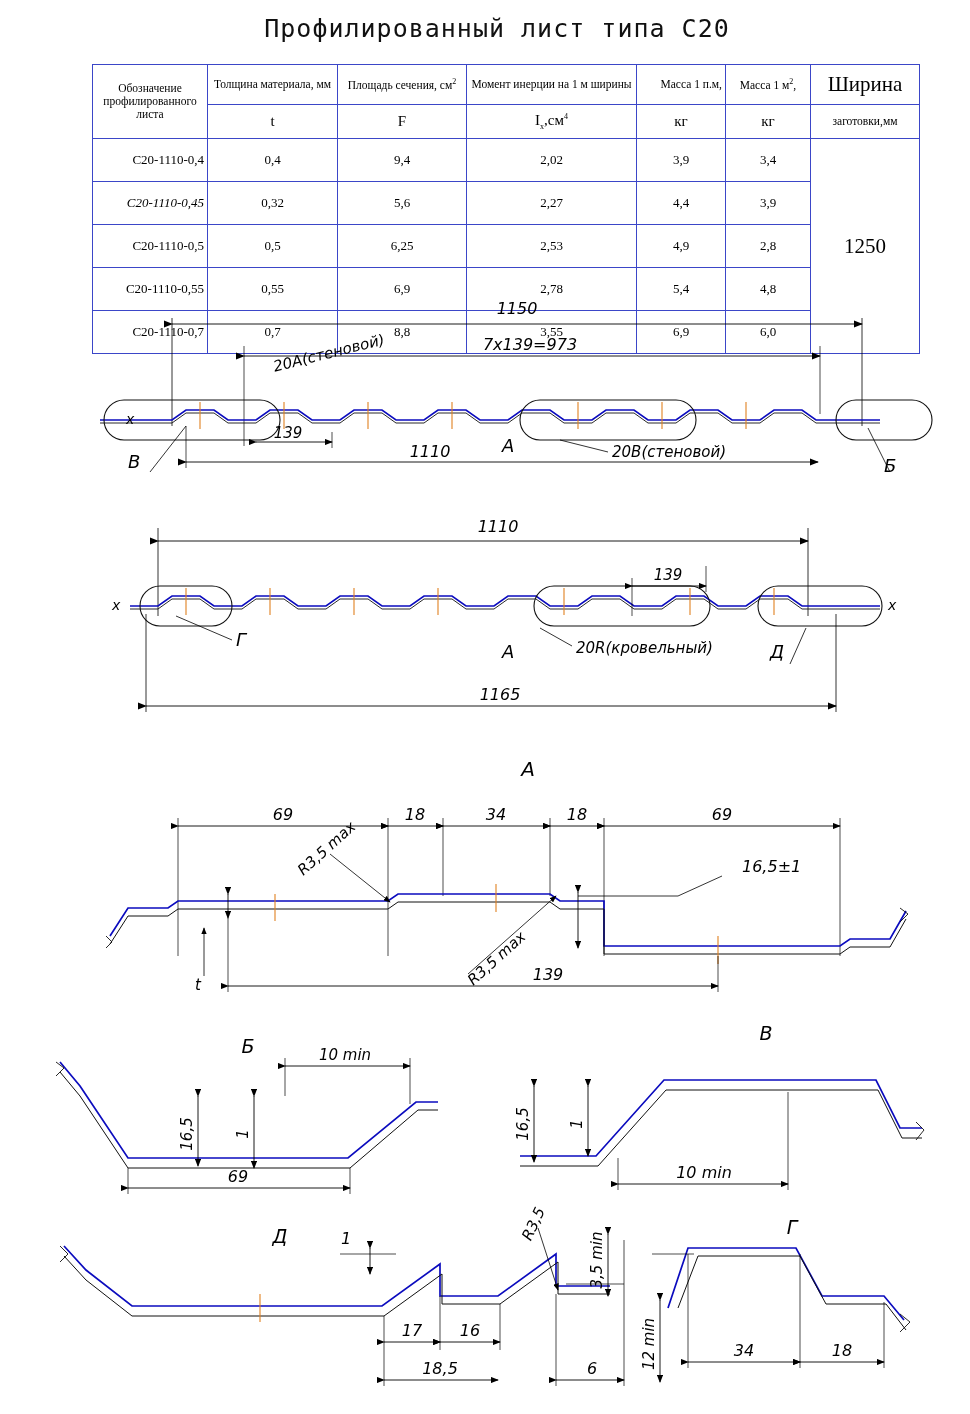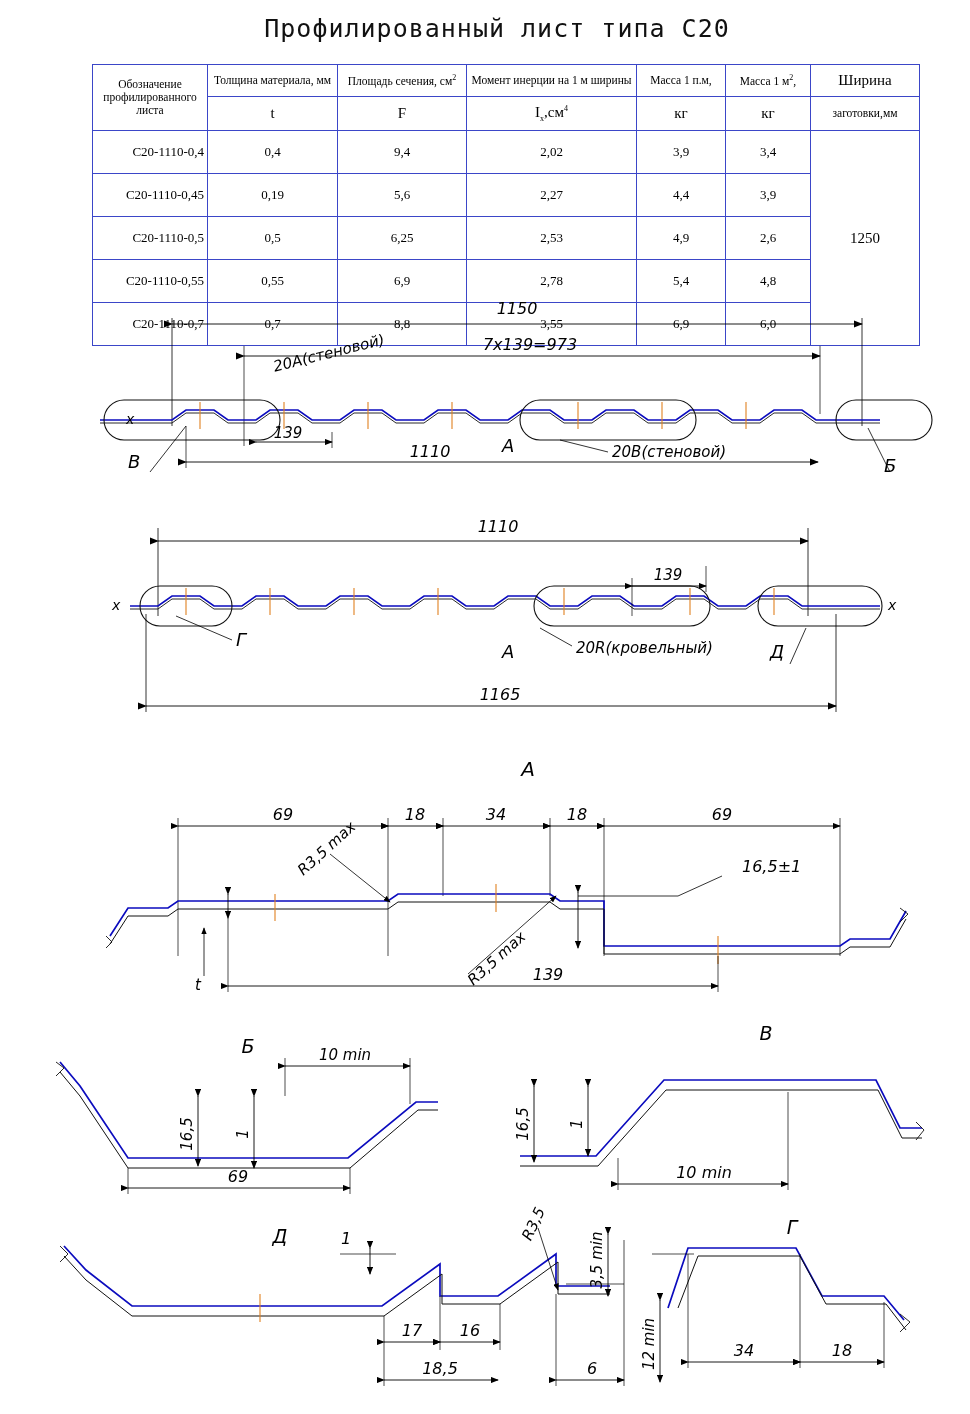--- a/index.html
+++ b/index.html
@@ -34,21 +34,21 @@
   }
   table.spec td{
     border:1px solid #3b46c8;
     text-align:center;
     vertical-align:middle;
     padding:7px 3px;
     font-size:13px;
     color:#000;
   }
   table.spec td.hdr{font-size:11.5px;line-height:1.15;}
-  table.spec td.hdr-big{font-size:15px;}
+  table.spec td.hdr-big{font-size:21px;}
   table.spec td.sym{font-size:15px;font-family:"Liberation Serif",serif;}
   table.spec td.left{text-align:right;padding-left:5px;font-size:13px;}
   .sup{font-size:8px;vertical-align:super;}
   .sub{font-size:8px;vertical-align:sub;}
 
   
   #draw{position:absolute;left:0;top:296px;}
   text{font-family:"DejaVu Sans", sans-serif;}
 </style>
 </head>
@@ -59,21 +59,21 @@
   <div class="title">Профилированный лист типа С20</div>
 
   <div class="tbl-wrap">
     <table class="spec">
       <tbody>
           <tr>
         <td class="hdr" rowspan="2" style="width:108px;height:48px;">Обозначение профилированного листа</td>
         <td class="hdr" style="width:123px;">Толщина материала, мм</td>
         <td class="hdr" style="width:122px;"><span>Площадь сечения, см</span><span class="sup">2</span></td>
         <td class="hdr" style="width:163px;">Момент инерции на 1 м ширины</td>
-        <td class="hdr" style="width:82px;">Масса 1 п.м,</td>
+        <td class="hdr" style="width:82px;text-align:right;">Масса 1 п.м,</td>
         <td class="hdr" style="width:78px;"><span>Масса 1 м</span><span class="sup">2</span>,</td>
         <td class="hdr-big" style="width:102px;">Ширина</td>
       </tr>
       <tr>
         <td class="sym">t</td>
         <td class="sym">F</td>
         <td class="sym">I<span class="sub"></span><span class="sub">x</span>,см<span class="sup">4</span></td>
         <td class="sym">кг</td>
         <td class="sym">кг</td>
         <td class="hdr">заготовки,мм</td>
@@ -82,34 +82,34 @@
       <tr>
         <td class="left" style="height:28px;">С20-1110-0,4</td>
         <td>0,4</td>
         <td>9,4</td>
         <td>2,02</td>
         <td>3,9</td>
         <td>3,4</td>
         <td rowspan="5" class="hdr-big">1250</td>
       </tr>
       <tr>
-        <td class="left" style="height:28px;">С20-1110-0,45</td>
-        <td>0,19</td>
+        <td class="left" style="height:28px;font-style:italic;">С20-1110-0,45</td>
+        <td>0,32</td>
         <td>5,6</td>
         <td>2,27</td>
         <td>4,4</td>
         <td>3,9</td>
       </tr>
       <tr>
         <td class="left" style="height:28px;">С20-1110-0,5</td>
         <td>0,5</td>
         <td>6,25</td>
         <td>2,53</td>
         <td>4,9</td>
-        <td>2,6</td>
+        <td>2,8</td>
       </tr>
       <tr>
         <td class="left" style="height:28px;border-radius:15px;">С20-1110-0,55</td>
         <td>0,55</td>
         <td>6,9</td>
         <td>2,78</td>
         <td>5,4</td>
         <td>4,8</td>
       </tr>
       <tr>

